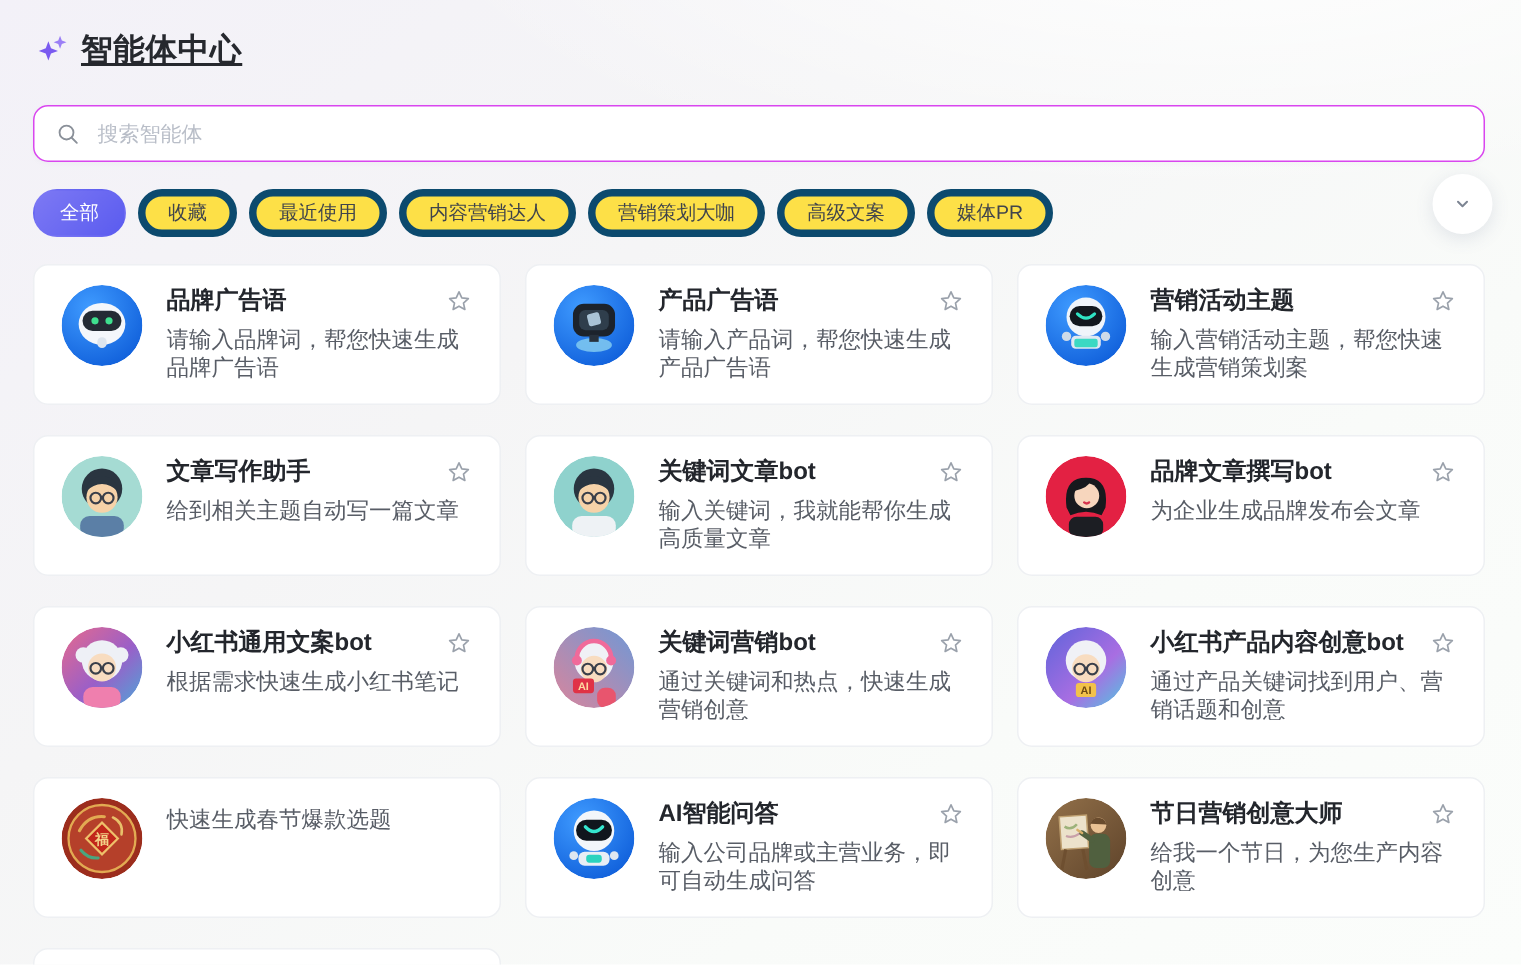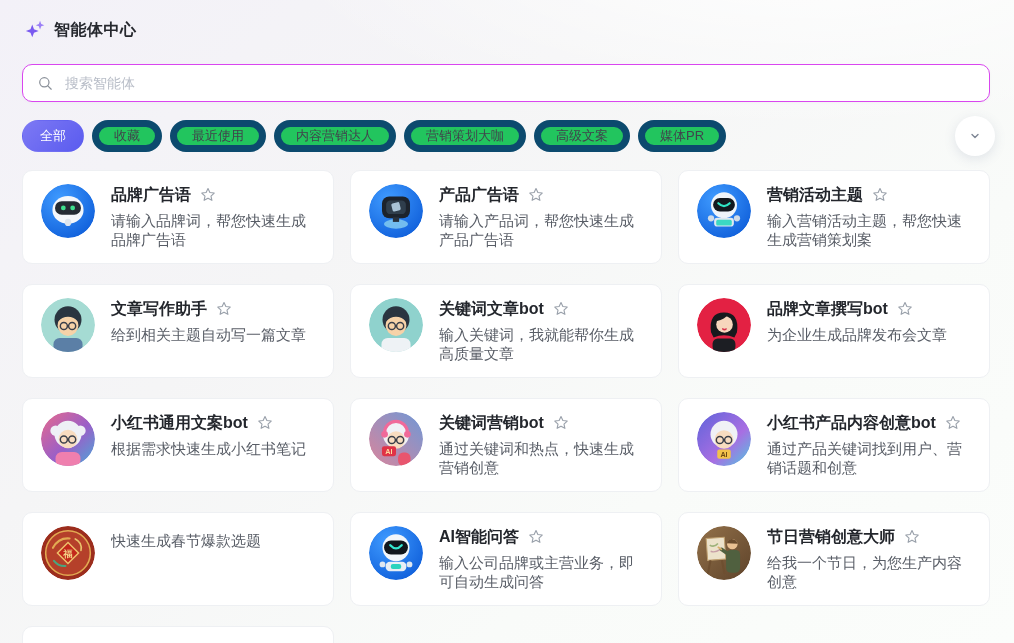--- a/index.html
+++ b/index.html
@@ -5,46 +5,46 @@
   html,body{margin:0;padding:0;}
   body{
     width:1014px;height:643px;overflow:hidden;
     font-family:"Liberation Sans","DejaVu Sans",sans-serif;
     background:
       radial-gradient(900px 320px at 80% -60px, rgba(255,255,255,.95), rgba(255,255,255,0) 60%),
       linear-gradient(140deg,#f3f1f8 0%,#f5f5f6 35%,#f9fbf9 70%,#fbfdfb 100%);
   }
   .header{display:flex;align-items:center;gap:8px;padding:19px 24px 0;}
   .logo{width:22px;height:22px;display:flex;}
-  .page-title{font-size:16px;font-weight:700;color:#26282e;letter-spacing:.5px;}
+  .page-title{font-size:21px;font-weight:700;color:#26282e;letter-spacing:.5px;text-decoration:underline;}
 
   .search{margin:23px 24px 0 22px;height:38px;background:#fff;border:1px solid #d946ef;
     border-radius:10px;display:flex;align-items:center;padding:0 14px;gap:9px;
     box-shadow:0 1px 3px rgba(130,130,160,.05);box-sizing:border-box;}
   .search input{flex:1;border:none;outline:none;background:transparent;font-size:14px;color:#3a3d45;
     font-family:inherit;}
   .search input::placeholder{color:#b9bec8;}
 
   .chips-row{display:flex;gap:8px;margin:18px 70px 0 22px;height:32px;}
-  .chip{height:32px;padding:0 15px;border-radius:16px;background:#22c55e;border:7px solid #0c4a6e;
+  .chip{height:32px;padding:0 15px;border-radius:16px;background:#fde047;border:5px solid #0c4a6e;
     color:#40444c;font-size:13px;display:flex;align-items:center;cursor:pointer;white-space:nowrap;
     font-family:inherit;}
   .chip.active{background:linear-gradient(135deg,#7d79f4,#5a5bef);border:1px solid transparent;
     color:#fff;padding:0 17px;}
   .expand-btn{position:absolute;top:116px;right:19px;width:40px;height:40px;border-radius:50%;
     background:#fff;border:none;box-shadow:0 3px 12px rgba(90,100,140,.15);
     display:flex;align-items:center;justify-content:center;cursor:pointer;}
 
   .grid{display:grid;grid-template-columns:repeat(3,1fr);gap:20px 16px;margin:18px 24px 0 22px;}
   .card{background:#fff;border:1px solid #eef0f3;border-radius:10px;height:94px;
     padding:13px 18px;box-sizing:border-box;display:flex;gap:16px;cursor:pointer;}
   .avatar{width:54px;height:54px;flex:none;border-radius:50%;overflow:hidden;}
   .avatar svg{display:block;}
   .card-main{flex:1;min-width:0;}
-  .card-head{display:flex;justify-content:flex-start;align-items:flex-start;}
+  .card-head{display:flex;justify-content:space-between;align-items:flex-start;}
   .card-title{font-size:16px;font-weight:600;color:#23262c;line-height:22px;white-space:nowrap;}
   .star-btn{background:none;border:none;padding:0;margin:2px 0 0 8px;cursor:pointer;line-height:0;}
   .card-desc{margin-top:5px;font-size:15px;color:#585d66;line-height:19px;
     display:-webkit-box;-webkit-line-clamp:2;-webkit-box-orient:vertical;overflow:hidden;}
 </style>
 </head>
 <body>
 
 <div class="header">
   <span class="logo">

